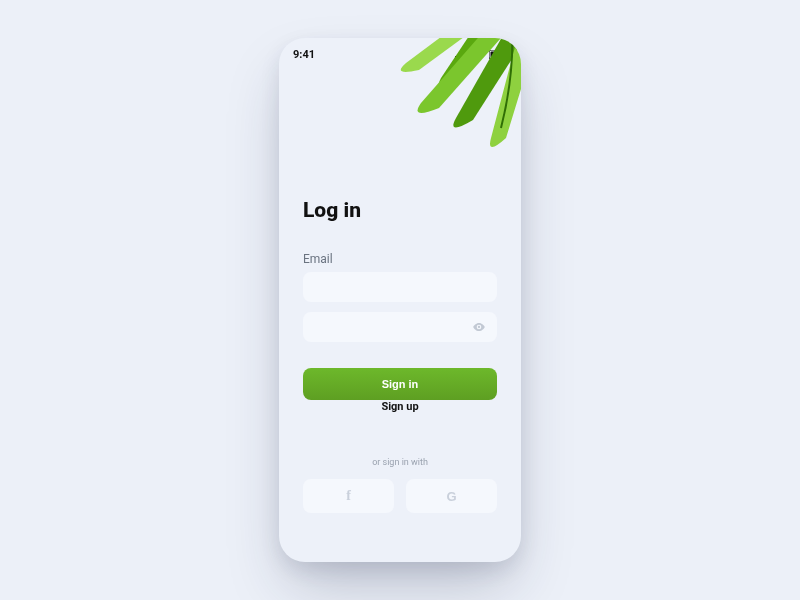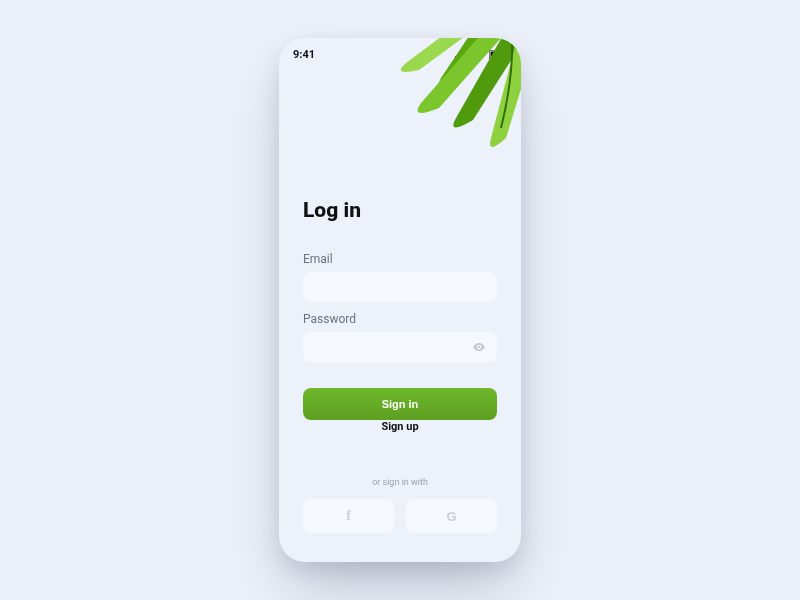--- a/index.html
+++ b/index.html
@@ -151,21 +151,20 @@
   </svg>
 
   <div class="content">
     <div class="title">Log in</div>
 
     <div class="field-label">Email</div>
     <div class="input-wrap">
       <input class="input" type="text" value="" style="">
     </div>
 
-    <div class="field-label">Password</div>
     <div class="input-wrap">
       <input class="input" type="password" value="" style="">
       <span class="reveal">
         <svg width="14" height="14" viewBox="0 0 24 24">
             <path d="M12 5c-5 0-9 4.5-10 7 1 2.5 5 7 10 7s9-4.5 10-7c-1-2.5-5-7-10-7zm0 11a4 4 0 110-8 4 4 0 010 8zm0-2a2 2 0 100-4 2 2 0 000 4z" fill="#c2c9d4"></path>
           </svg>
       </span>
     </div>
 
     <button class="primary-btn">Sign in</button>

